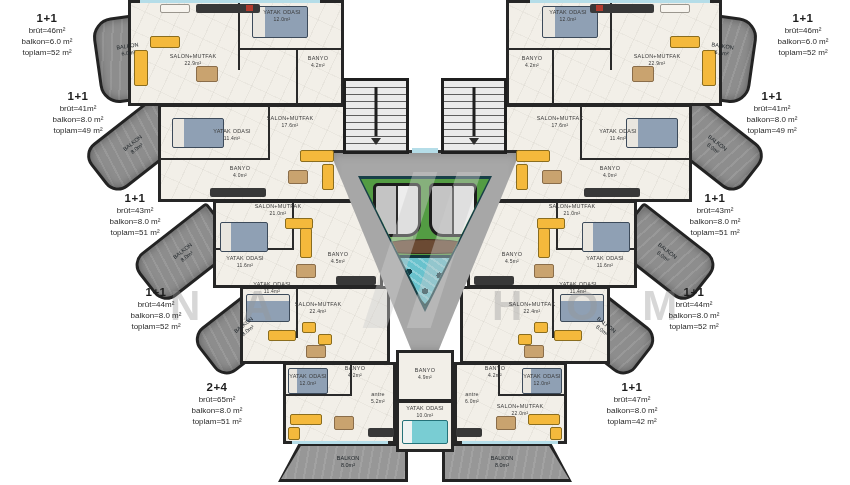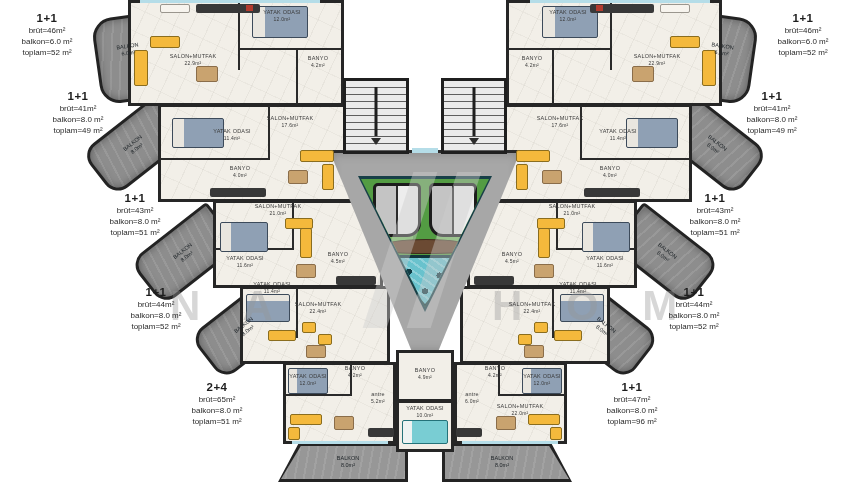--- a/index.html
+++ b/index.html
@@ -129,21 +129,21 @@
   <div class="ulabel" style="left:639px;top:286px">
     <div class="ut">1+1</div>
     <div class="ul">brüt=44m²</div>
     <div class="ul">balkon=8.0 m²</div>
     <div class="ul">toplam=52 m²</div>
   </div>
   <div class="ulabel" style="left:577px;top:381px">
     <div class="ut">1+1</div>
     <div class="ul">brüt=47m²</div>
     <div class="ul">balkon=8.0 m²</div>
-    <div class="ul">toplam=96 m²</div>
+    <div class="ul">toplam=42 m²</div>
   </div>
 
   <div class="balc" style="left:96px;top:14px;width:86px;height:86px;transform:rotate(-8deg);border-radius:20px 4px 4px 20px"></div>
   <div class="balc" style="left:88px;top:118px;width:94px;height:56px;transform:rotate(-38deg);border-radius:16px 4px 4px 16px"></div>
   <div class="balc" style="left:136px;top:226px;width:98px;height:56px;transform:rotate(-38deg);border-radius:16px 4px 4px 16px"></div>
   <div class="balc" style="left:196px;top:300px;width:100px;height:56px;transform:rotate(-38deg);border-radius:16px 4px 4px 16px"></div>
   <div class="balc" style="left:668px;top:14px;width:86px;height:86px;transform:rotate(8deg);border-radius:4px 20px 20px 4px"></div>
   <div class="balc" style="left:668px;top:118px;width:94px;height:56px;transform:rotate(38deg);border-radius:4px 16px 16px 4px"></div>
   <div class="balc" style="left:616px;top:226px;width:98px;height:56px;transform:rotate(38deg);border-radius:4px 16px 16px 4px"></div>
   <div class="balc" style="left:554px;top:300px;width:100px;height:56px;transform:rotate(38deg);border-radius:4px 16px 16px 4px"></div>

